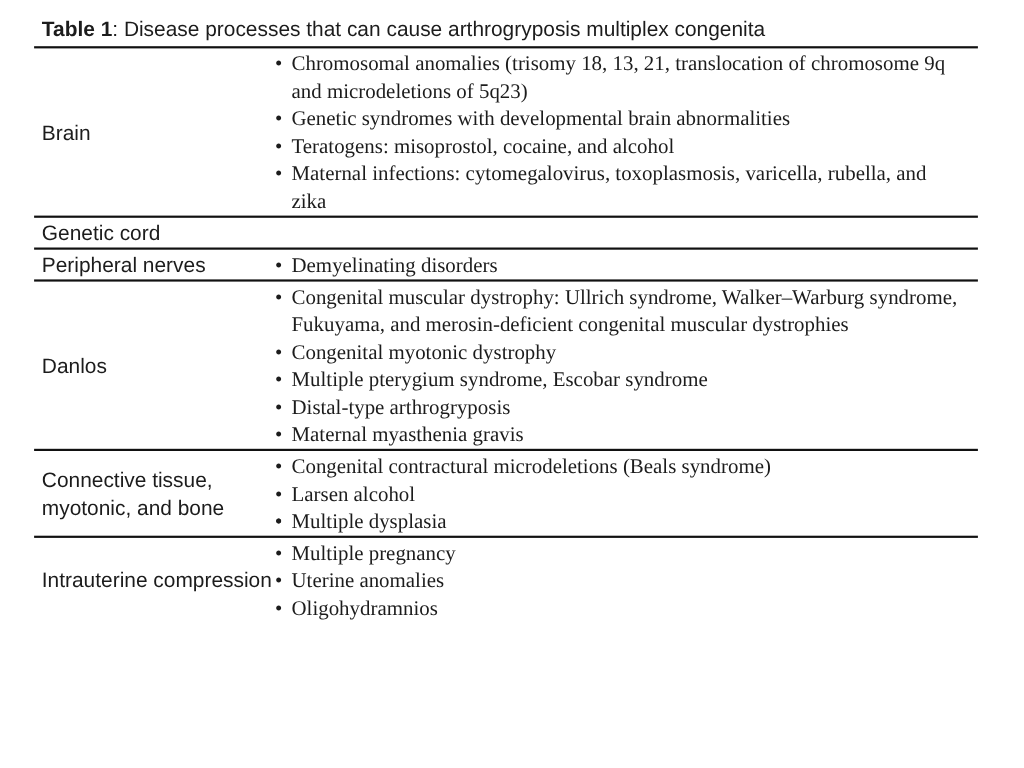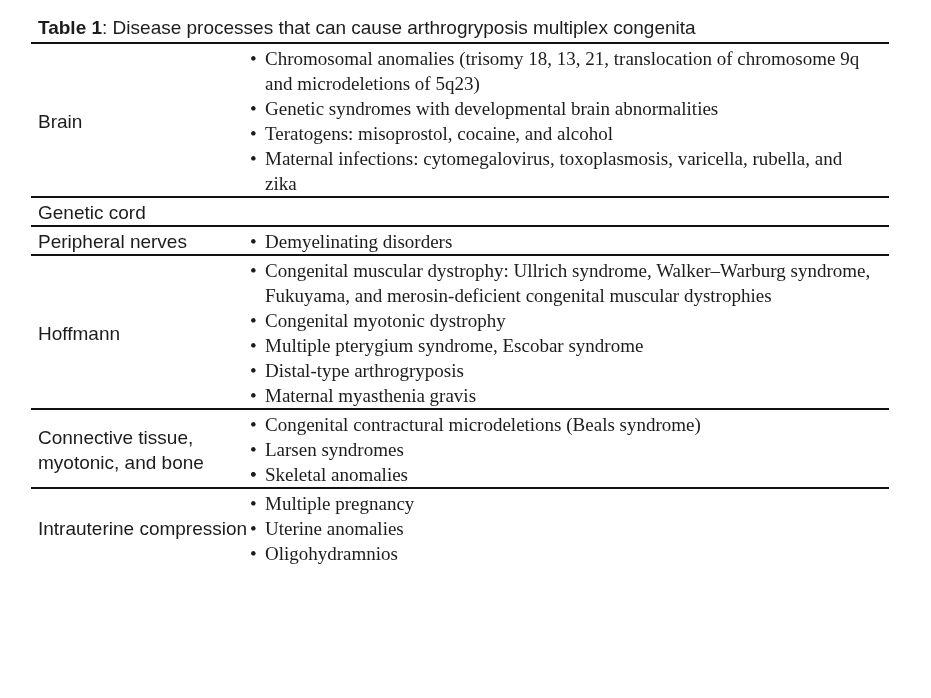--- a/index.html
+++ b/index.html
@@ -90,40 +90,40 @@
     <div class="row">
       <div class="cat">Peripheral nerves</div>
       <div class="items">
         <ul class="disease-list">
           <li><span class="bullet"></span><span>Demyelinating disorders</span></li>
         </ul>
       </div>
     </div>
 
     <div class="row">
-      <div class="cat">Hoffmann</div>
+      <div class="cat">Danlos</div>
       <div class="items">
         <ul class="disease-list">
           <li><span class="bullet"></span><span>Congenital muscular dystrophy: Ullrich syndrome, Walker–Warburg syndrome, Fukuyama, and merosin-deficient congenital muscular dystrophies</span></li>
           <li><span class="bullet"></span><span>Congenital myotonic dystrophy</span></li>
           <li><span class="bullet"></span><span>Multiple pterygium syndrome, Escobar syndrome</span></li>
           <li><span class="bullet"></span><span>Distal-type arthrogryposis</span></li>
           <li><span class="bullet"></span><span>Maternal myasthenia gravis</span></li>
         </ul>
       </div>
     </div>
 
     <div class="row">
       <div class="cat">Connective tissue, myotonic, and bone</div>
       <div class="items">
         <ul class="disease-list">
           <li><span class="bullet"></span><span>Congenital contractural microdeletions (Beals syndrome)</span></li>
-          <li><span class="bullet"></span><span>Larsen syndromes</span></li>
+          <li><span class="bullet"></span><span>Larsen alcohol</span></li>
           <li><span class="bullet"></span></li>
-          <li><span class="bullet"></span><span>Skeletal anomalies</span></li>
+          <li><span class="bullet"></span><span>Multiple dysplasia</span></li>
         </ul>
       </div>
     </div>
 
     <div class="row last">
       <div class="cat">Intrauterine compression</div>
       <div class="items">
         <ul class="disease-list">
           <li><span class="bullet"></span><span>Multiple pregnancy</span></li>
           <li><span class="bullet"></span><span>Uterine anomalies</span></li>

